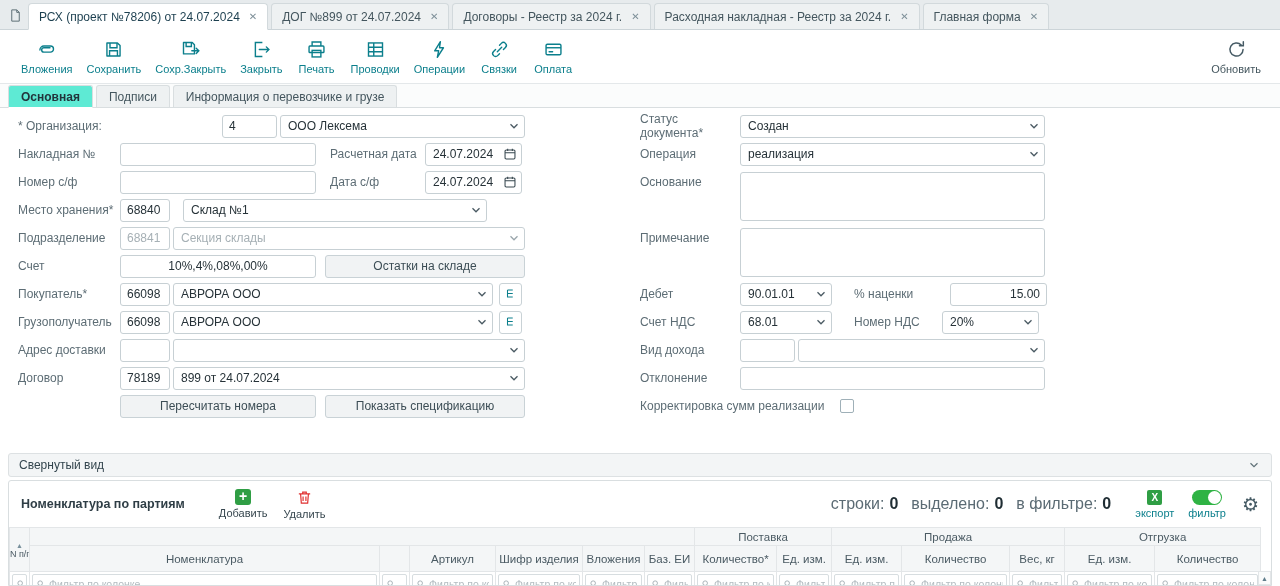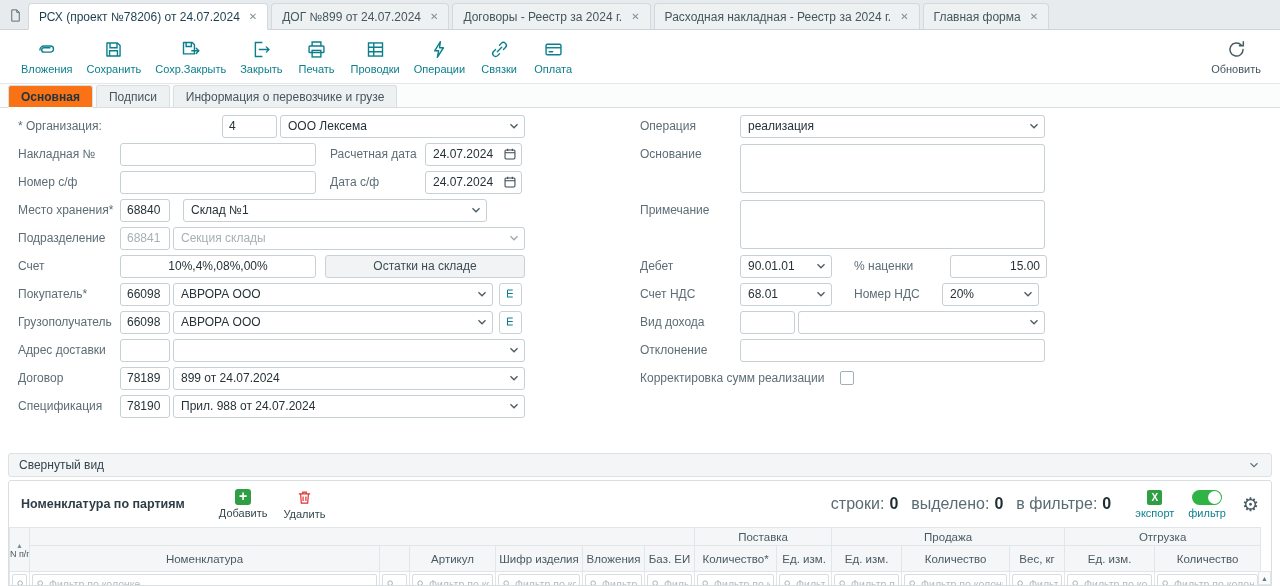--- a/index.html
+++ b/index.html
@@ -13,21 +13,21 @@
 .wtab.active{background:#fff;color:#1c3f4f;margin-bottom:-1px;height:27px;border-bottom:1px solid #fff}
 .wtab .x{color:#7d8f98;font-size:10px}
 
 .toolbar{height:54px;display:flex;align-items:center;padding:0 12px 0 14px;border-bottom:1px solid #e4e8ea;background:#fff}
 .titem{display:flex;flex-direction:column;align-items:center;min-width:54px;padding:2px 7px;gap:3px;color:#0b7f8c;font-size:11px;cursor:pointer}
 .titem svg{width:21px;height:21px}
 .tspacer{flex:1}
 
 .formtabs{height:24px;display:flex;align-items:flex-end;padding-left:8px;border-bottom:1px solid #d9dee0;background:#fbfcfc}
 .ftab{height:22px;display:flex;align-items:center;padding:0 12px;background:#eef1f2;border:1px solid #d9dee0;border-bottom:none;border-radius:3px 3px 0 0;margin-right:3px;color:#44565e;cursor:pointer;white-space:nowrap}
-.ftab.active{background:#f97316;color:#22343c;font-weight:bold;margin-bottom:-1px;height:23px;border-bottom:1px solid #fff}
+.ftab.active{background:#5eead4;color:#22343c;font-weight:bold;margin-bottom:-1px;height:23px;border-bottom:1px solid #fff}
 
 .formarea{height:342px;display:flex;padding:4px 0 0 18px;background:#fff;overflow:hidden}
 .fleft{width:507px;flex:none;margin-right:115px}
 .fright{flex:1}
 .frow{display:flex;align-items:center;height:28px}
 .flabel{width:102px;flex:none;color:#5d6d75}
 .flabel2{flex:none;color:#5d6d75}
 .rlabel{width:100px;flex:none;color:#5d6d75}
 .inp{height:23px;border:1px solid #c7d0d4;border-radius:3px;padding:0 6px;font-family:inherit;font-size:12px;color:#263238;background:#fff;outline:none}
 .inp.dis{color:#a6b0b5}
@@ -292,32 +292,35 @@
       <label class="flabel">Договор</label>
       <input class="inp" style="width: 50px;" value="78189">
       <div class="sel" style="width:352px;margin-left:3px">
         <span class="tx">899 от 24.07.2024</span>
         <svg class="chev" viewBox="0 0 24 24" fill="none" stroke="#4a5a63" stroke-width="2.2">
             <path d="M6 9l6 6 6-6"></path>
           </svg>
       </div>
     </div>
     <div class="frow">
-      <label class="flabel">Спецификация</label>
-      <input class="inp" style="width: 50px;" value="78190">
-      <div class="sel" style="width:352px;margin-left:3px">
-        <span class="tx">Прил. 988 от 24.07.2024</span>
-        <svg class="chev" viewBox="0 0 24 24" fill="none" stroke="#4a5a63" stroke-width="2.2">
-            <path d="M6 9l6 6 6-6"></path>
-          </svg>
-      </div>
+      <button class="btn" style="width:196px;margin-left:102px">Пересчитать номера</button>
+      <button class="btn" style="width:200px;margin-left:9px">Показать спецификацию</button>
     </div>
   </div>
 
   <div class="fright">
+    <div class="frow">
+      <label class="rlabel">Статус документа*</label>
+      <div class="sel" style="width:305px">
+        <span class="tx">Создан</span>
+        <svg class="chev" viewBox="0 0 24 24" fill="none" stroke="#4a5a63" stroke-width="2.2">
+            <path d="M6 9l6 6 6-6"></path>
+          </svg>
+      </div>
+    </div>
     <div class="frow">
       <label class="rlabel">Операция</label>
       <div class="sel" style="width:305px">
         <span class="tx">реализация</span>
         <svg class="chev" viewBox="0 0 24 24" fill="none" stroke="#4a5a63" stroke-width="2.2">
             <path d="M6 9l6 6 6-6"></path>
           </svg>
       </div>
     </div>
     <div class="frow" style="height:56px;align-items:flex-start;padding-top:4px">

